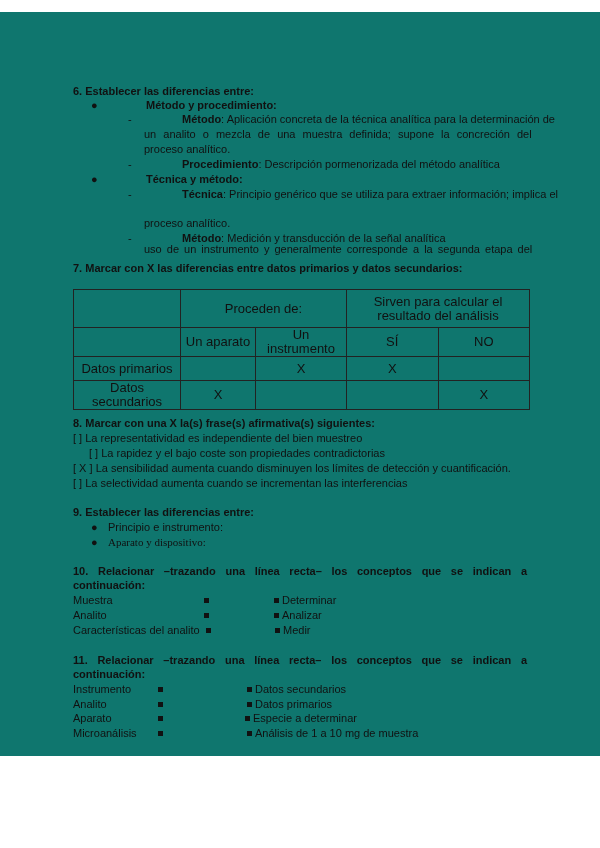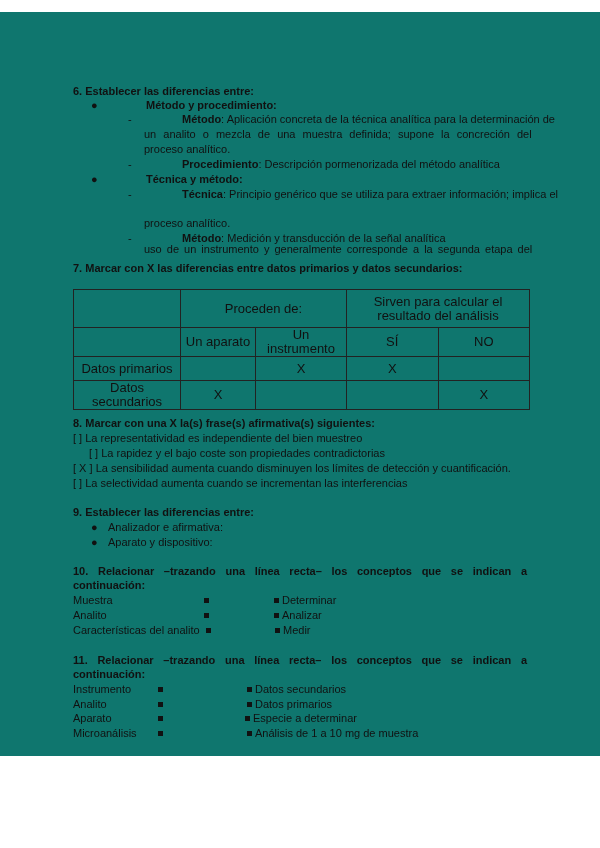--- a/index.html
+++ b/index.html
@@ -97,23 +97,23 @@
   </div>
   <div class="abs" style="left:73px; top:449px;">
     <span>[ X ]</span> <span>La sensibilidad aumenta cuando disminuyen los límites de detección y cuantificación.</span>
   </div>
   <div class="abs" style="left:73px; top:464px;">
     <span>[ ]</span> <span>La selectividad aumenta cuando se incrementan las interferencias</span>
   </div>
 
   <div class="abs h" style="left:73px; top:493px;">9. Establecer las diferencias entre:</div>
   <span class="bullet" style="left:91px; top:508px;">●</span>
-  <div class="abs" style="left:108px; top:508px;">Analizador e afirmativa:</div>
+  <div class="abs" style="left:108px; top:508px;">Principio e instrumento:</div>
   <span class="bullet" style="left:91px; top:523px;">●</span>
-  <div class="abs" style="left:108px; top:523px;">Aparato y dispositivo:</div>
+  <div class="abs" style="left:108px; top:523px;font-family:Liberation Serif, serif;">Aparato y dispositivo:</div>
 
   <div class="abs h" style="left:73px; top:552px; width:454px; white-space:normal; text-align:justify; text-align-last:justify;">10. Relacionar –trazando una línea recta– los conceptos que se indican a</div>
   <div class="abs h" style="left:73px; top:566px;">continuación:</div>
 
   <div class="abs" style="left:73px; top:581px;">Muestra</div>
   <div class="abs" style="left:73px; top:596px;">Analito</div>
   <div class="abs" style="left:73px; top:611px;">Características del analito</div>
   <span class="sqa" style="left:204px; top:586px;"></span>
   <span class="sqa" style="left:204px; top:601px;"></span>
   <span class="sqa" style="left:206px; top:616px;"></span>

